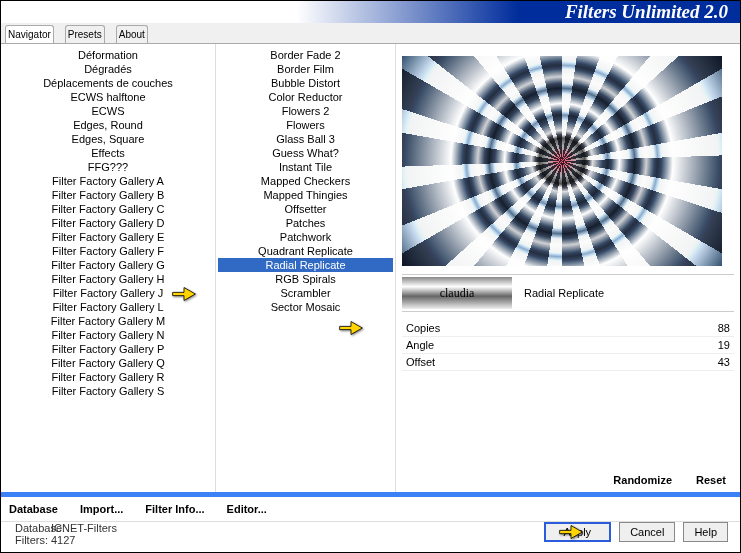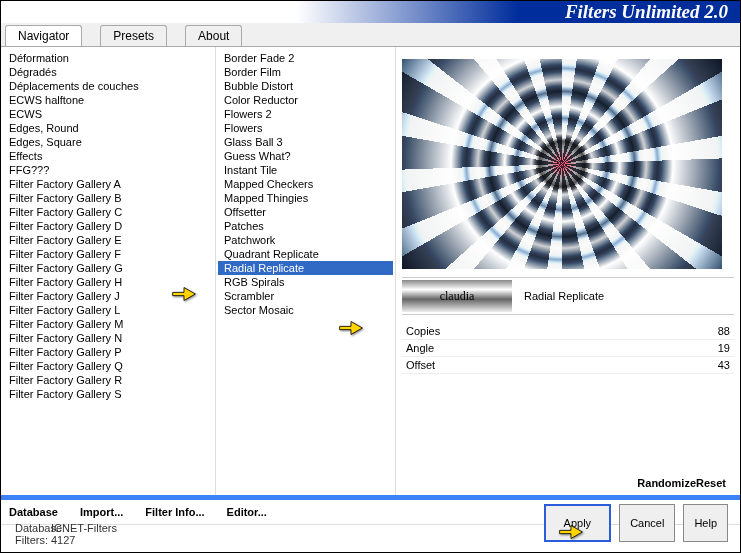--- a/index.html
+++ b/index.html
@@ -1,41 +1,41 @@
 <!DOCTYPE html>
 <html><head>
 <meta charset="utf-8">
 <style>
 * { box-sizing: border-box; margin: 0; padding: 0; }
 body { font-family: Tahoma, Arial, sans-serif; font-size: 11px; background: #fff; width: 741px; height: 553px; overflow: hidden; border: 1px solid #000; position: relative; }
 .header { background: linear-gradient(to right, #fff 40%, #002d9c 70%); height: 22px; display: flex; justify-content: flex-end; align-items: center; padding-right: 12px; }
 .header-title { color: #fff; font-family: Georgia, serif; font-style: italic; font-weight: bold; font-size: 19px; }
 .tabs { display: flex; border-bottom: 1px solid #aaa; background: #f0f0f0; padding-top: 2px; padding-left: 4px; }
-.tab { padding: 3px 12px; border: 1px solid #aaa; border-bottom: none; background: #fff; margin-right: 18px; cursor: pointer; border-radius: 3px 3px 0 0; font-size: 12px; }
+.tab { padding: 3px 2px; border: 1px solid #aaa; border-bottom: none; background: #fff; margin-right: 11px; cursor: pointer; border-radius: 3px 3px 0 0; font-size: 10px; }
 .tab.inactive { background: #f0f0f0; }
 .main { display: flex; height: 448px; }
 .col1 { width: 215px; display: flex; flex-direction: column; border-right: 1px solid #ddd; }
 .col2 { width: 180px; display: flex; flex-direction: column; border-right: 1px solid #ddd; }
 .col3 { flex: 1; display: flex; flex-direction: column; padding: 12px 6px 0 6px; }
-.listbox { flex: 1; overflow-y: auto; padding: 4px 2px; position: relative; }
+.listbox { flex: 1; overflow-y: auto; padding: 4px 2px; position: relative; text-align: center; }
 .listbox::-webkit-scrollbar { width: 16px; }
 .listbox::-webkit-scrollbar-track { background: #f0f0f0; border: 1px solid #ccc; }
 .listbox::-webkit-scrollbar-thumb { background: #cdcdcd; border: 1px solid #aaa; }
 .list-item { padding: 1px 6px; white-space: nowrap; cursor: pointer; }
 .list-item.selected { background: #316ac5; color: #fff; }
 .preview { width: 320px; height: 210px; background: radial-gradient(circle, #8a2a3a 0%, #5b5b5b 8%, #2a2a2a 12%, #e8e8e8 16%, #3a4a5a 24%, #fff 30%, #2a3a4a 38%, #e0e0e0 44%, #4a5a6a 50%, #fff 58%, #1a2a3a 100%); margin-bottom: 8px; position: relative; overflow: hidden; }
 .preview::before { content:''; position:absolute; inset:0; background: repeating-conic-gradient(from 0deg at 50% 50%, rgba(255,255,255,0.9) 0deg 8deg, rgba(30,40,60,0.7) 8deg 20deg); mix-blend-mode: overlay; }
 .filter-name-row { display: flex; align-items: center; border-top: 1px solid #ccc; border-bottom: 1px solid #ccc; padding: 2px 0; margin-bottom: 8px; }
 .watermark { width: 110px; height: 32px; background: linear-gradient(180deg, #888 0%, #fff 30%, #666 60%, #eee 100%); position: relative; display:flex; align-items:center; justify-content:center; color:#000; font-family: cursive; font-size: 12px; }
 .filter-name { padding-left: 12px; font-size: 11px; }
 .params { flex: 1; }
 .param-row { display: flex; justify-content: space-between; padding: 2px 4px; border-bottom: 1px solid #eee; }
-.btn-row { display: flex; justify-content: flex-end; padding: 6px 8px; }
+.btn-row { display: flex; justify-content: flex-end; gap: 24px; padding: 6px 8px; }
 .bottom-btns { display: flex; gap: 8px; padding: 6px 4px; }
-.btn { padding: 12px 10px; border: 1px solid #888; background: #efefef; cursor: pointer; font-size: 11px; }
+.btn { padding: 3px 10px; border: 1px solid #888; background: #efefef; cursor: pointer; font-size: 11px; }
 .btn.primary { border: 2px solid #2a5cdb; padding: 2px 18px; }
 .status { padding: 2px 6px; font-size: 11px; color: #333; }
 .status-row { display: flex; }
 .status-label { width: 36px; }
 .footer { position: absolute; bottom: 4px; left: 0; right: 0; display: flex; justify-content: space-between; align-items: flex-end; padding: 0 8px; }
 .pointer { position: absolute; width: 26px; height: 20px; pointer-events: none; }
 .pointer svg { width: 100%; height: 100%; filter: drop-shadow(1px 1px 1px rgba(0,0,0,0.5)); }
 .lower-actions { display:flex; padding: 6px 8px; gap: 22px; border-top:5px solid #3b82f6; border-bottom:1px solid #ddd; }
 .action-link { font-size:11px; font-weight:bold; cursor:pointer; }
 </style>

